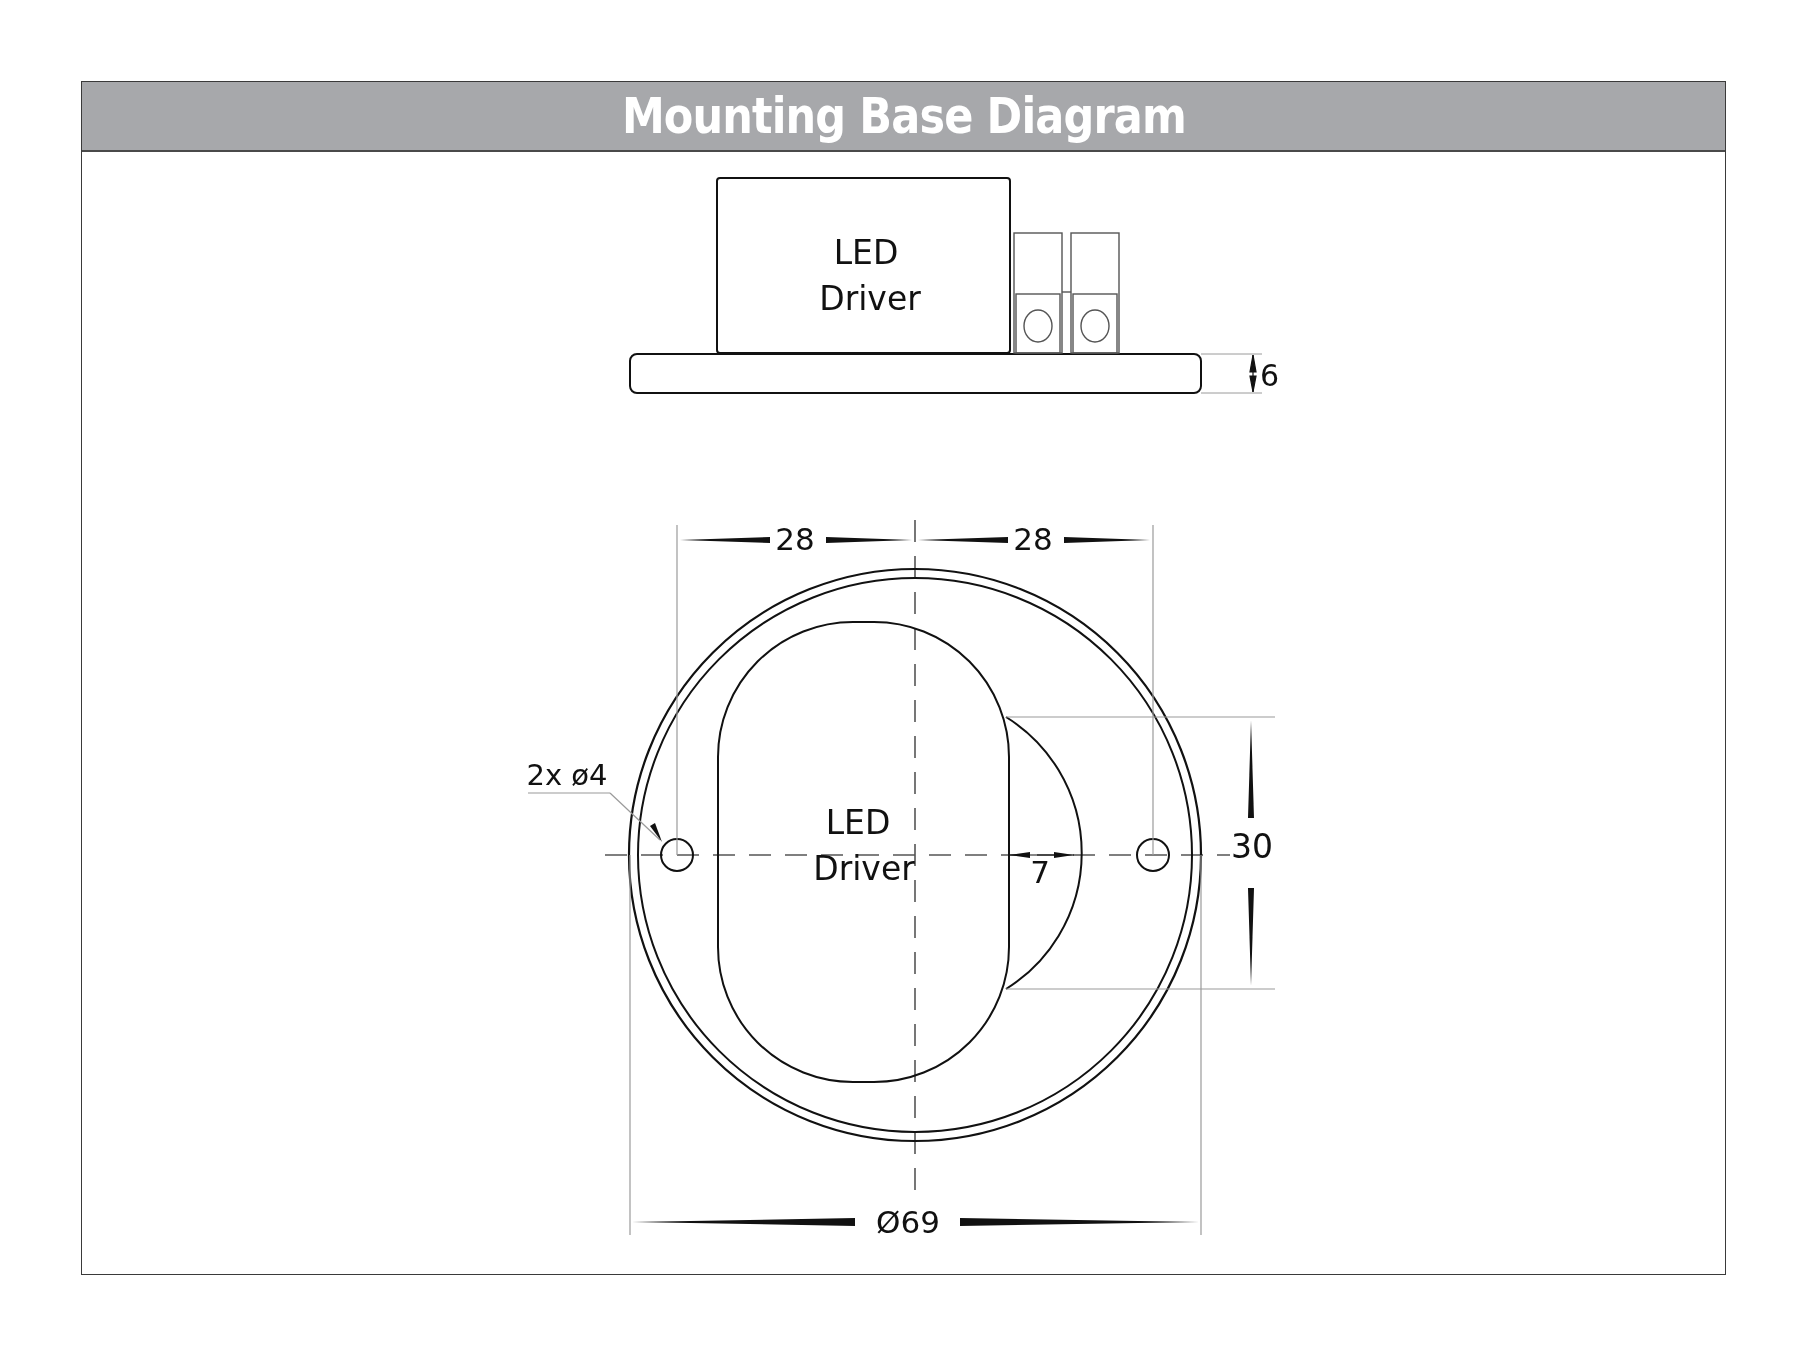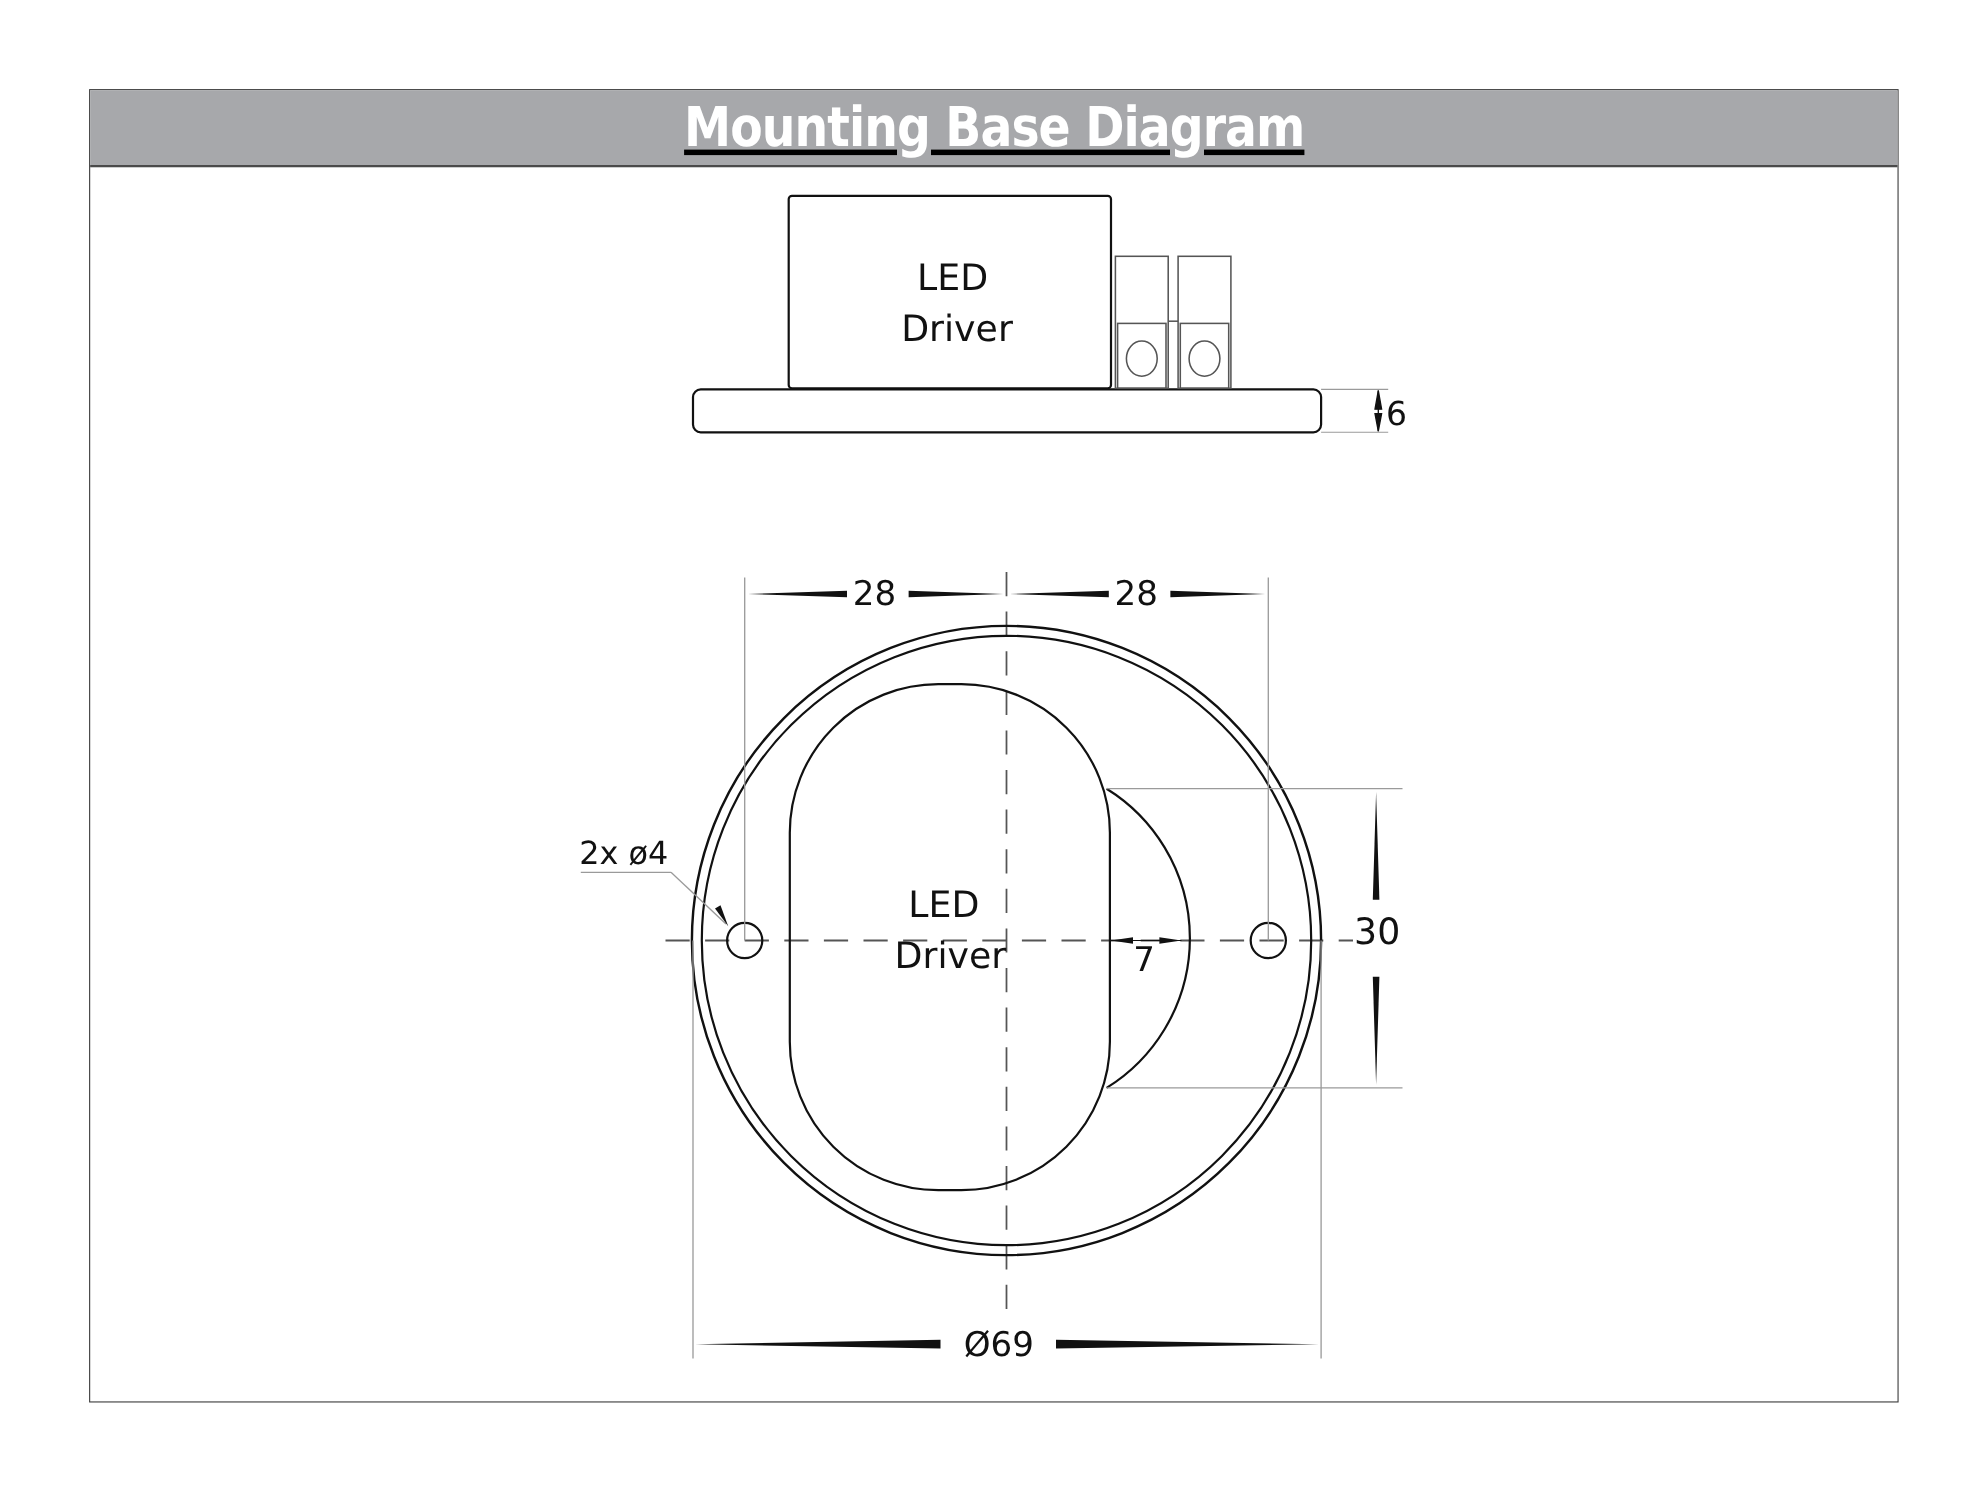--- a/index.html
+++ b/index.html
@@ -2,21 +2,21 @@
 <html><head>
 <meta charset="utf-8">
 <style>
   html, body { margin: 0; padding: 0; background: #ffffff; }
   body { width: 1800px; height: 1350px; position: relative; overflow: hidden;
          font-family: "Liberation Sans", "DejaVu Sans", sans-serif; }
   .frame { position: absolute; left: 81px; top: 81px; width: 1645px; height: 1194px;
            border: 1.5px solid #3a3a3a; box-sizing: border-box; background: #fff; }
   .title-bar { position: absolute; left: 0; top: 0; right: 0; height: 68px;
                background: #a7a8ab; border-bottom: 2px solid #4a4a4a;
-               display: flex; align-items: center; justify-content: center; text-decoration: underline; }
+               display: flex; align-items: center; justify-content: center; }
   .title-text { color: #ffffff; font-weight: bold; font-size: 50px; letter-spacing: -1px;
                 font-family: "DejaVu Sans", "Liberation Sans", sans-serif; transform: scaleX(0.86); }
   svg.drawing { position: absolute; left: 0; top: 0; width: 1800px; height: 1350px; }
   .lbl { font-family: "DejaVu Sans", "Liberation Sans", sans-serif; fill: #111; }
 </style>
 </head>
 <body>
 
 <div class="frame">
   <div class="title-bar">

